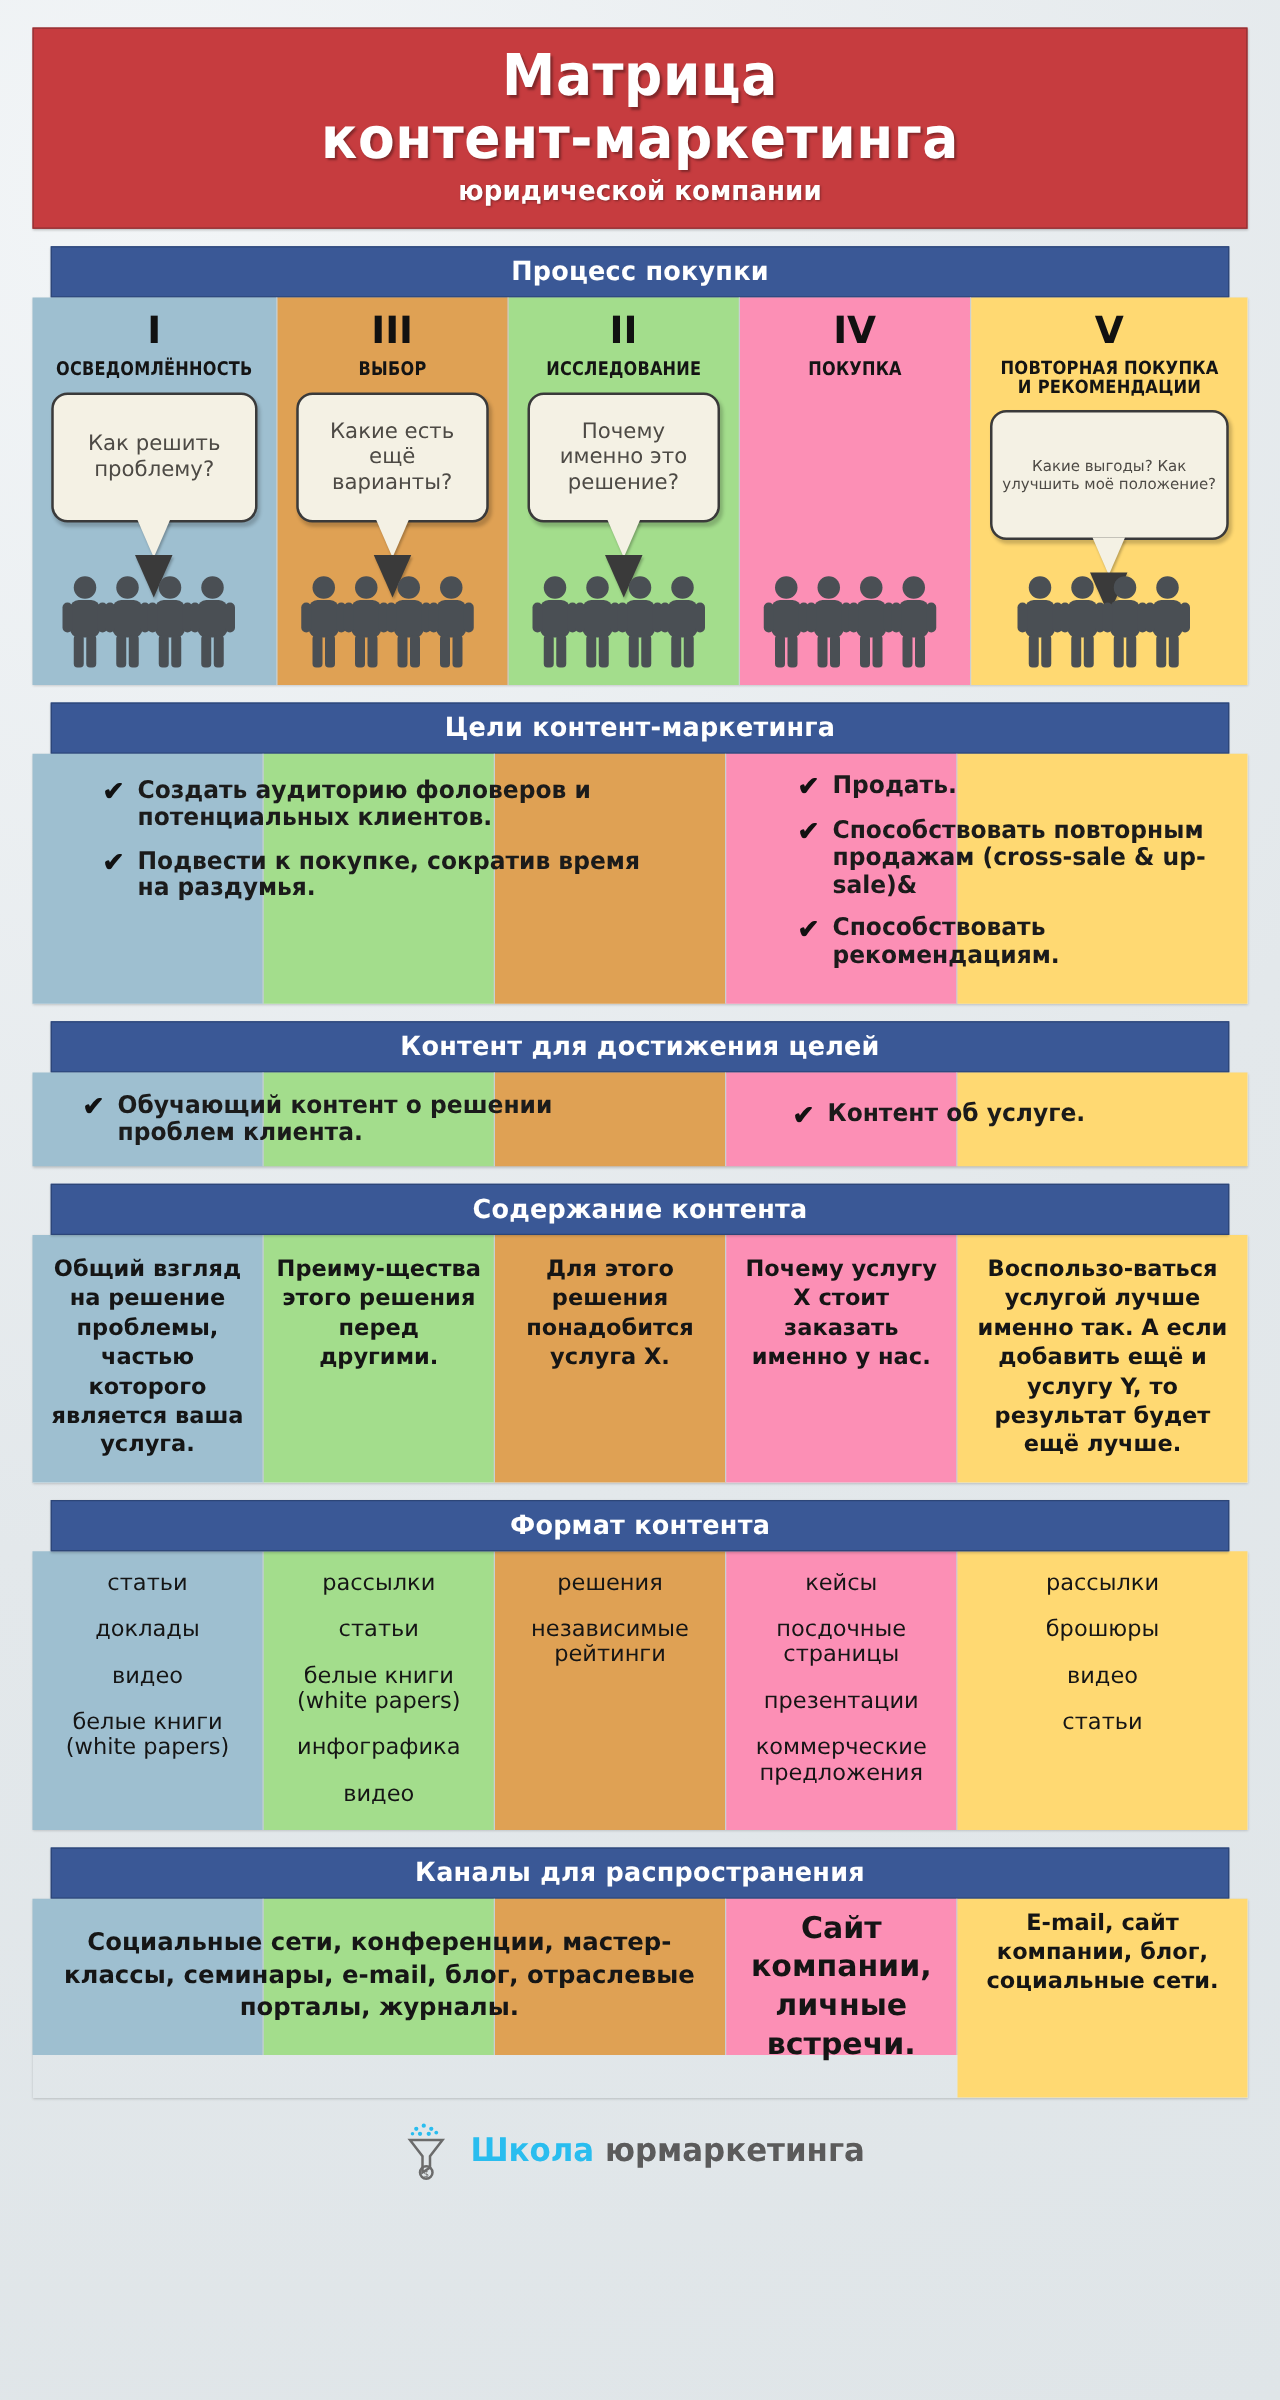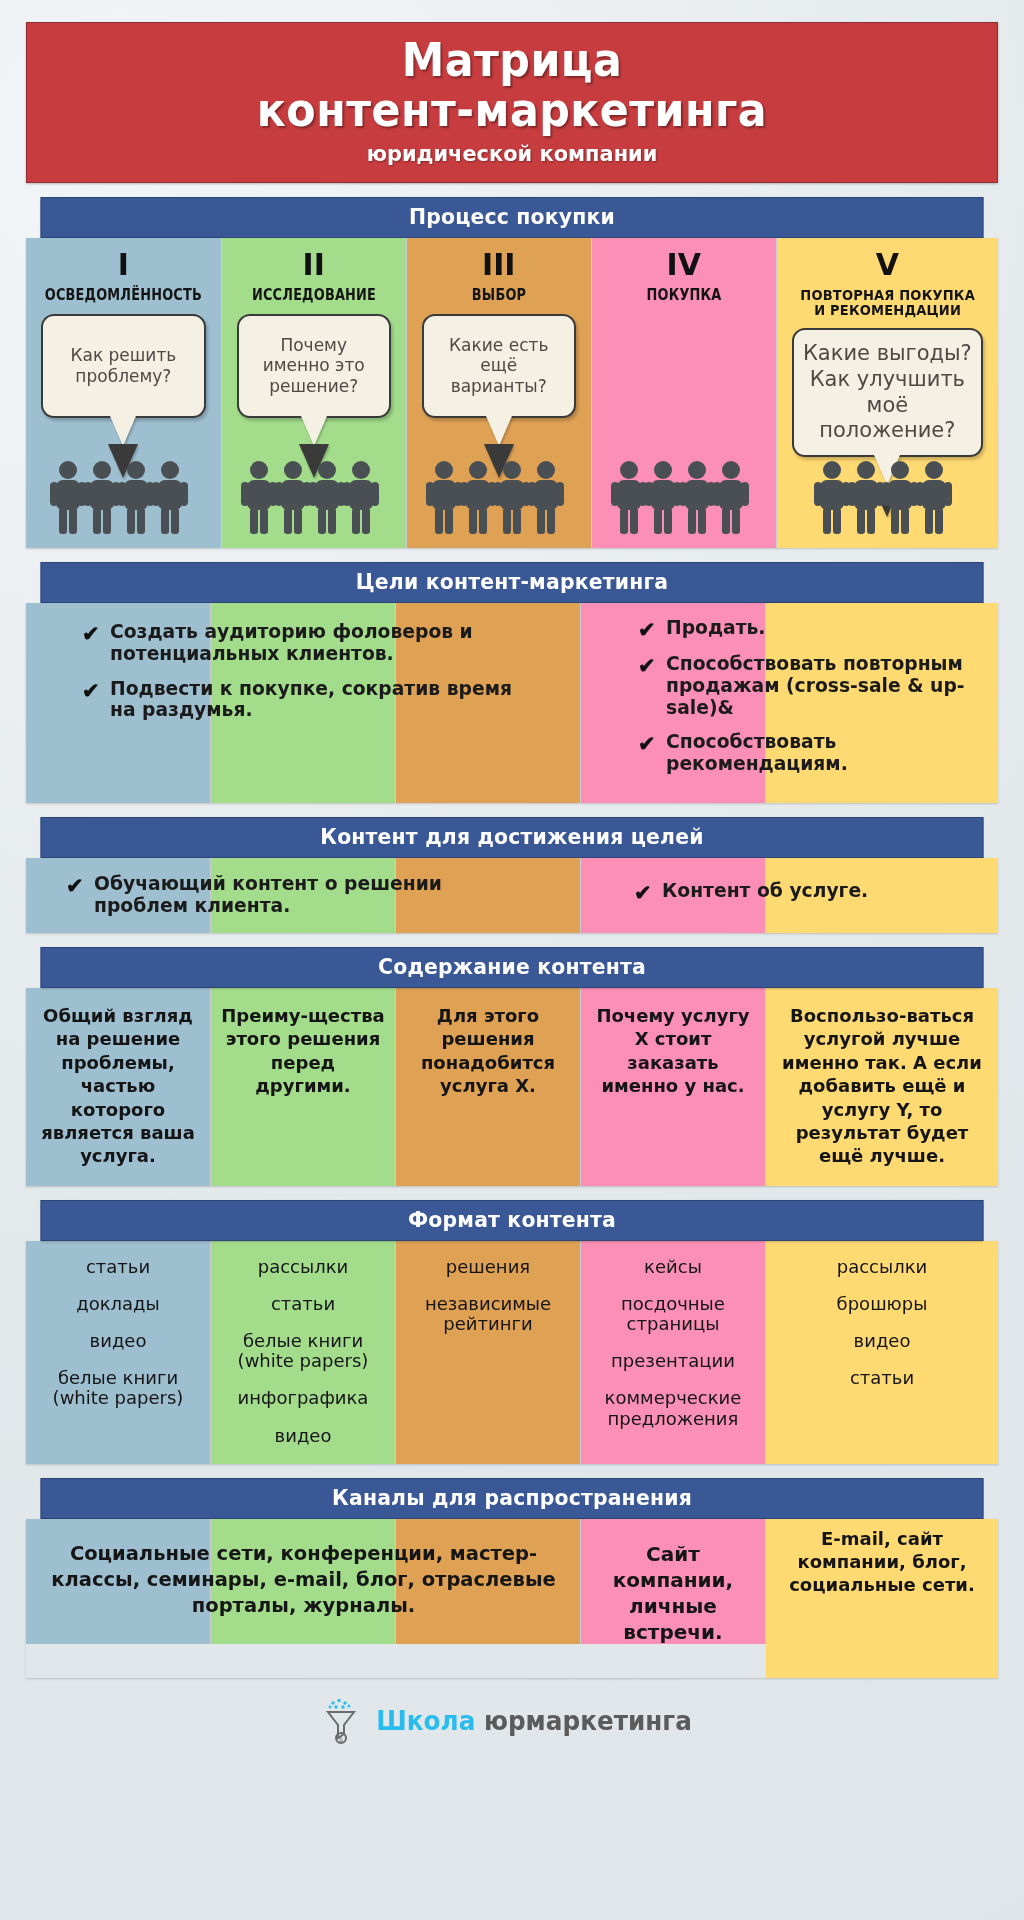--- a/index.html
+++ b/index.html
@@ -93,21 +93,21 @@
     padding:11px 6px 11px;
     text-align:center;
     color:#4d4a45;
     font-size:17px;
     line-height:1.22;
     min-height:78px;
     display:flex;align-items:center;justify-content:center;
     box-shadow:2px 3px 3px rgba(0,0,0,.2);
     font-family:"DejaVu Sans", sans-serif;
   }
-  .bubble.small{ font-size:21px; }
+  .bubble.small{ font-size:12px; }
   .tail{
     position:absolute; left:50%; transform:translateX(-50%);
     top:100%; margin-top:-2px;
     width:0;height:0;
     border-left:13px solid transparent;
     border-right:13px solid transparent;
     border-top:30px solid #f4f1e4;
     filter:drop-shadow(1px 2px 1px rgba(0,0,0,.25));
   }
   .tail:before{
@@ -221,72 +221,72 @@
                   <rect x="0" y="22" width="8" height="24" rx="4"></rect>
                   <rect x="28" y="22" width="8" height="24" rx="4"></rect>
                   <rect x="9" y="48" width="8" height="26" rx="3"></rect>
                   <rect x="19" y="48" width="8" height="26" rx="3"></rect>
                 </g>
           </g>
         </svg>
       </div>
     </div>
 
+    <div class="col c3 stage">
+      <div class="num">III</div>
+      <div class="nm">ВЫБОР</div>
+      <div class="bub-wrap">
+        <div class="bubble">Какие есть ещё варианты?</div>
+        <div class="tail"></div>
+      </div>
+      <div class="people">
+        <svg width="150" height="76" viewBox="0 0 150 76">
+          <g fill="#4a4f54">
+            <g transform="translate(2,0)">
+                  <circle cx="18" cy="10" r="9"></circle>
+                  <rect x="6" y="20" width="24" height="30" rx="7"></rect>
+                  <rect x="0" y="22" width="8" height="24" rx="4"></rect>
+                  <rect x="28" y="22" width="8" height="24" rx="4"></rect>
+                  <rect x="9" y="48" width="8" height="26" rx="3"></rect>
+                  <rect x="19" y="48" width="8" height="26" rx="3"></rect>
+                </g>
+            <g transform="translate(36,0)">
+                  <circle cx="18" cy="10" r="9"></circle>
+                  <rect x="6" y="20" width="24" height="30" rx="7"></rect>
+                  <rect x="0" y="22" width="8" height="24" rx="4"></rect>
+                  <rect x="28" y="22" width="8" height="24" rx="4"></rect>
+                  <rect x="9" y="48" width="8" height="26" rx="3"></rect>
+                  <rect x="19" y="48" width="8" height="26" rx="3"></rect>
+                </g>
+            <g transform="translate(70,0)">
+                  <circle cx="18" cy="10" r="9"></circle>
+                  <rect x="6" y="20" width="24" height="30" rx="7"></rect>
+                  <rect x="0" y="22" width="8" height="24" rx="4"></rect>
+                  <rect x="28" y="22" width="8" height="24" rx="4"></rect>
+                  <rect x="9" y="48" width="8" height="26" rx="3"></rect>
+                  <rect x="19" y="48" width="8" height="26" rx="3"></rect>
+                </g>
+            <g transform="translate(104,0)">
+                  <circle cx="18" cy="10" r="9"></circle>
+                  <rect x="6" y="20" width="24" height="30" rx="7"></rect>
+                  <rect x="0" y="22" width="8" height="24" rx="4"></rect>
+                  <rect x="28" y="22" width="8" height="24" rx="4"></rect>
+                  <rect x="9" y="48" width="8" height="26" rx="3"></rect>
+                  <rect x="19" y="48" width="8" height="26" rx="3"></rect>
+                </g>
+          </g>
+        </svg>
+      </div>
+    </div>
+
     <div class="col c2 stage">
       <div class="num">II</div>
       <div class="nm">ИССЛЕДОВАНИЕ</div>
       <div class="bub-wrap">
         <div class="bubble">Почему именно это решение?</div>
-        <div class="tail"></div>
-      </div>
-      <div class="people">
-        <svg width="150" height="76" viewBox="0 0 150 76">
-          <g fill="#4a4f54">
-            <g transform="translate(2,0)">
-                  <circle cx="18" cy="10" r="9"></circle>
-                  <rect x="6" y="20" width="24" height="30" rx="7"></rect>
-                  <rect x="0" y="22" width="8" height="24" rx="4"></rect>
-                  <rect x="28" y="22" width="8" height="24" rx="4"></rect>
-                  <rect x="9" y="48" width="8" height="26" rx="3"></rect>
-                  <rect x="19" y="48" width="8" height="26" rx="3"></rect>
-                </g>
-            <g transform="translate(36,0)">
-                  <circle cx="18" cy="10" r="9"></circle>
-                  <rect x="6" y="20" width="24" height="30" rx="7"></rect>
-                  <rect x="0" y="22" width="8" height="24" rx="4"></rect>
-                  <rect x="28" y="22" width="8" height="24" rx="4"></rect>
-                  <rect x="9" y="48" width="8" height="26" rx="3"></rect>
-                  <rect x="19" y="48" width="8" height="26" rx="3"></rect>
-                </g>
-            <g transform="translate(70,0)">
-                  <circle cx="18" cy="10" r="9"></circle>
-                  <rect x="6" y="20" width="24" height="30" rx="7"></rect>
-                  <rect x="0" y="22" width="8" height="24" rx="4"></rect>
-                  <rect x="28" y="22" width="8" height="24" rx="4"></rect>
-                  <rect x="9" y="48" width="8" height="26" rx="3"></rect>
-                  <rect x="19" y="48" width="8" height="26" rx="3"></rect>
-                </g>
-            <g transform="translate(104,0)">
-                  <circle cx="18" cy="10" r="9"></circle>
-                  <rect x="6" y="20" width="24" height="30" rx="7"></rect>
-                  <rect x="0" y="22" width="8" height="24" rx="4"></rect>
-                  <rect x="28" y="22" width="8" height="24" rx="4"></rect>
-                  <rect x="9" y="48" width="8" height="26" rx="3"></rect>
-                  <rect x="19" y="48" width="8" height="26" rx="3"></rect>
-                </g>
-          </g>
-        </svg>
-      </div>
-    </div>
-
-    <div class="col c3 stage">
-      <div class="num">III</div>
-      <div class="nm">ВЫБОР</div>
-      <div class="bub-wrap">
-        <div class="bubble">Какие есть ещё варианты?</div>
         <div class="tail"></div>
       </div>
       <div class="people">
         <svg width="150" height="76" viewBox="0 0 150 76">
           <g fill="#4a4f54">
             <g transform="translate(2,0)">
                   <circle cx="18" cy="10" r="9"></circle>
                   <rect x="6" y="20" width="24" height="30" rx="7"></rect>
                   <rect x="0" y="22" width="8" height="24" rx="4"></rect>
                   <rect x="28" y="22" width="8" height="24" rx="4"></rect>
@@ -539,21 +539,21 @@
     </div>
   </div>
 
   <div class="bar">Каналы для распространения</div>
   <div class="chan" style="position:relative;">
     <div class="row">
       <div class="col c1" style="height:125px"></div>
       <div class="col c2" style="height:125px"></div>
       <div class="col c3" style="height:125px"></div>
       <div class="col c4" style="height:125px">
-        <div class="ctext" style="padding-top:22px;font-size:20px;text-align:center;">Сайт компании, личные встречи.</div>
+        <div class="ctext" style="padding-top:8px;font-size:24px;text-align:center;">Сайт компании, личные встречи.</div>
       </div>
       <div class="col c5" style="height:159px">
         <div class="ctext" style="padding-top:8px;font-size:18px;">E-mail, сайт компании, блог, социальные сети.</div>
       </div>
     </div>
     <div class="ovl" style="pointer-events:none">
       <div class="blk" style="left:0px; top:22px; width:555px; text-align:center;">
         <div style="font-size:19.5px;font-weight:bold;color:#161616;line-height:1.35;font-family:'DejaVu Sans',sans-serif;">Социальные сети, конференции, мастер-классы, семинары, e-mail, блог, отраслевые порталы, журналы.</div>
       </div>
     </div>

